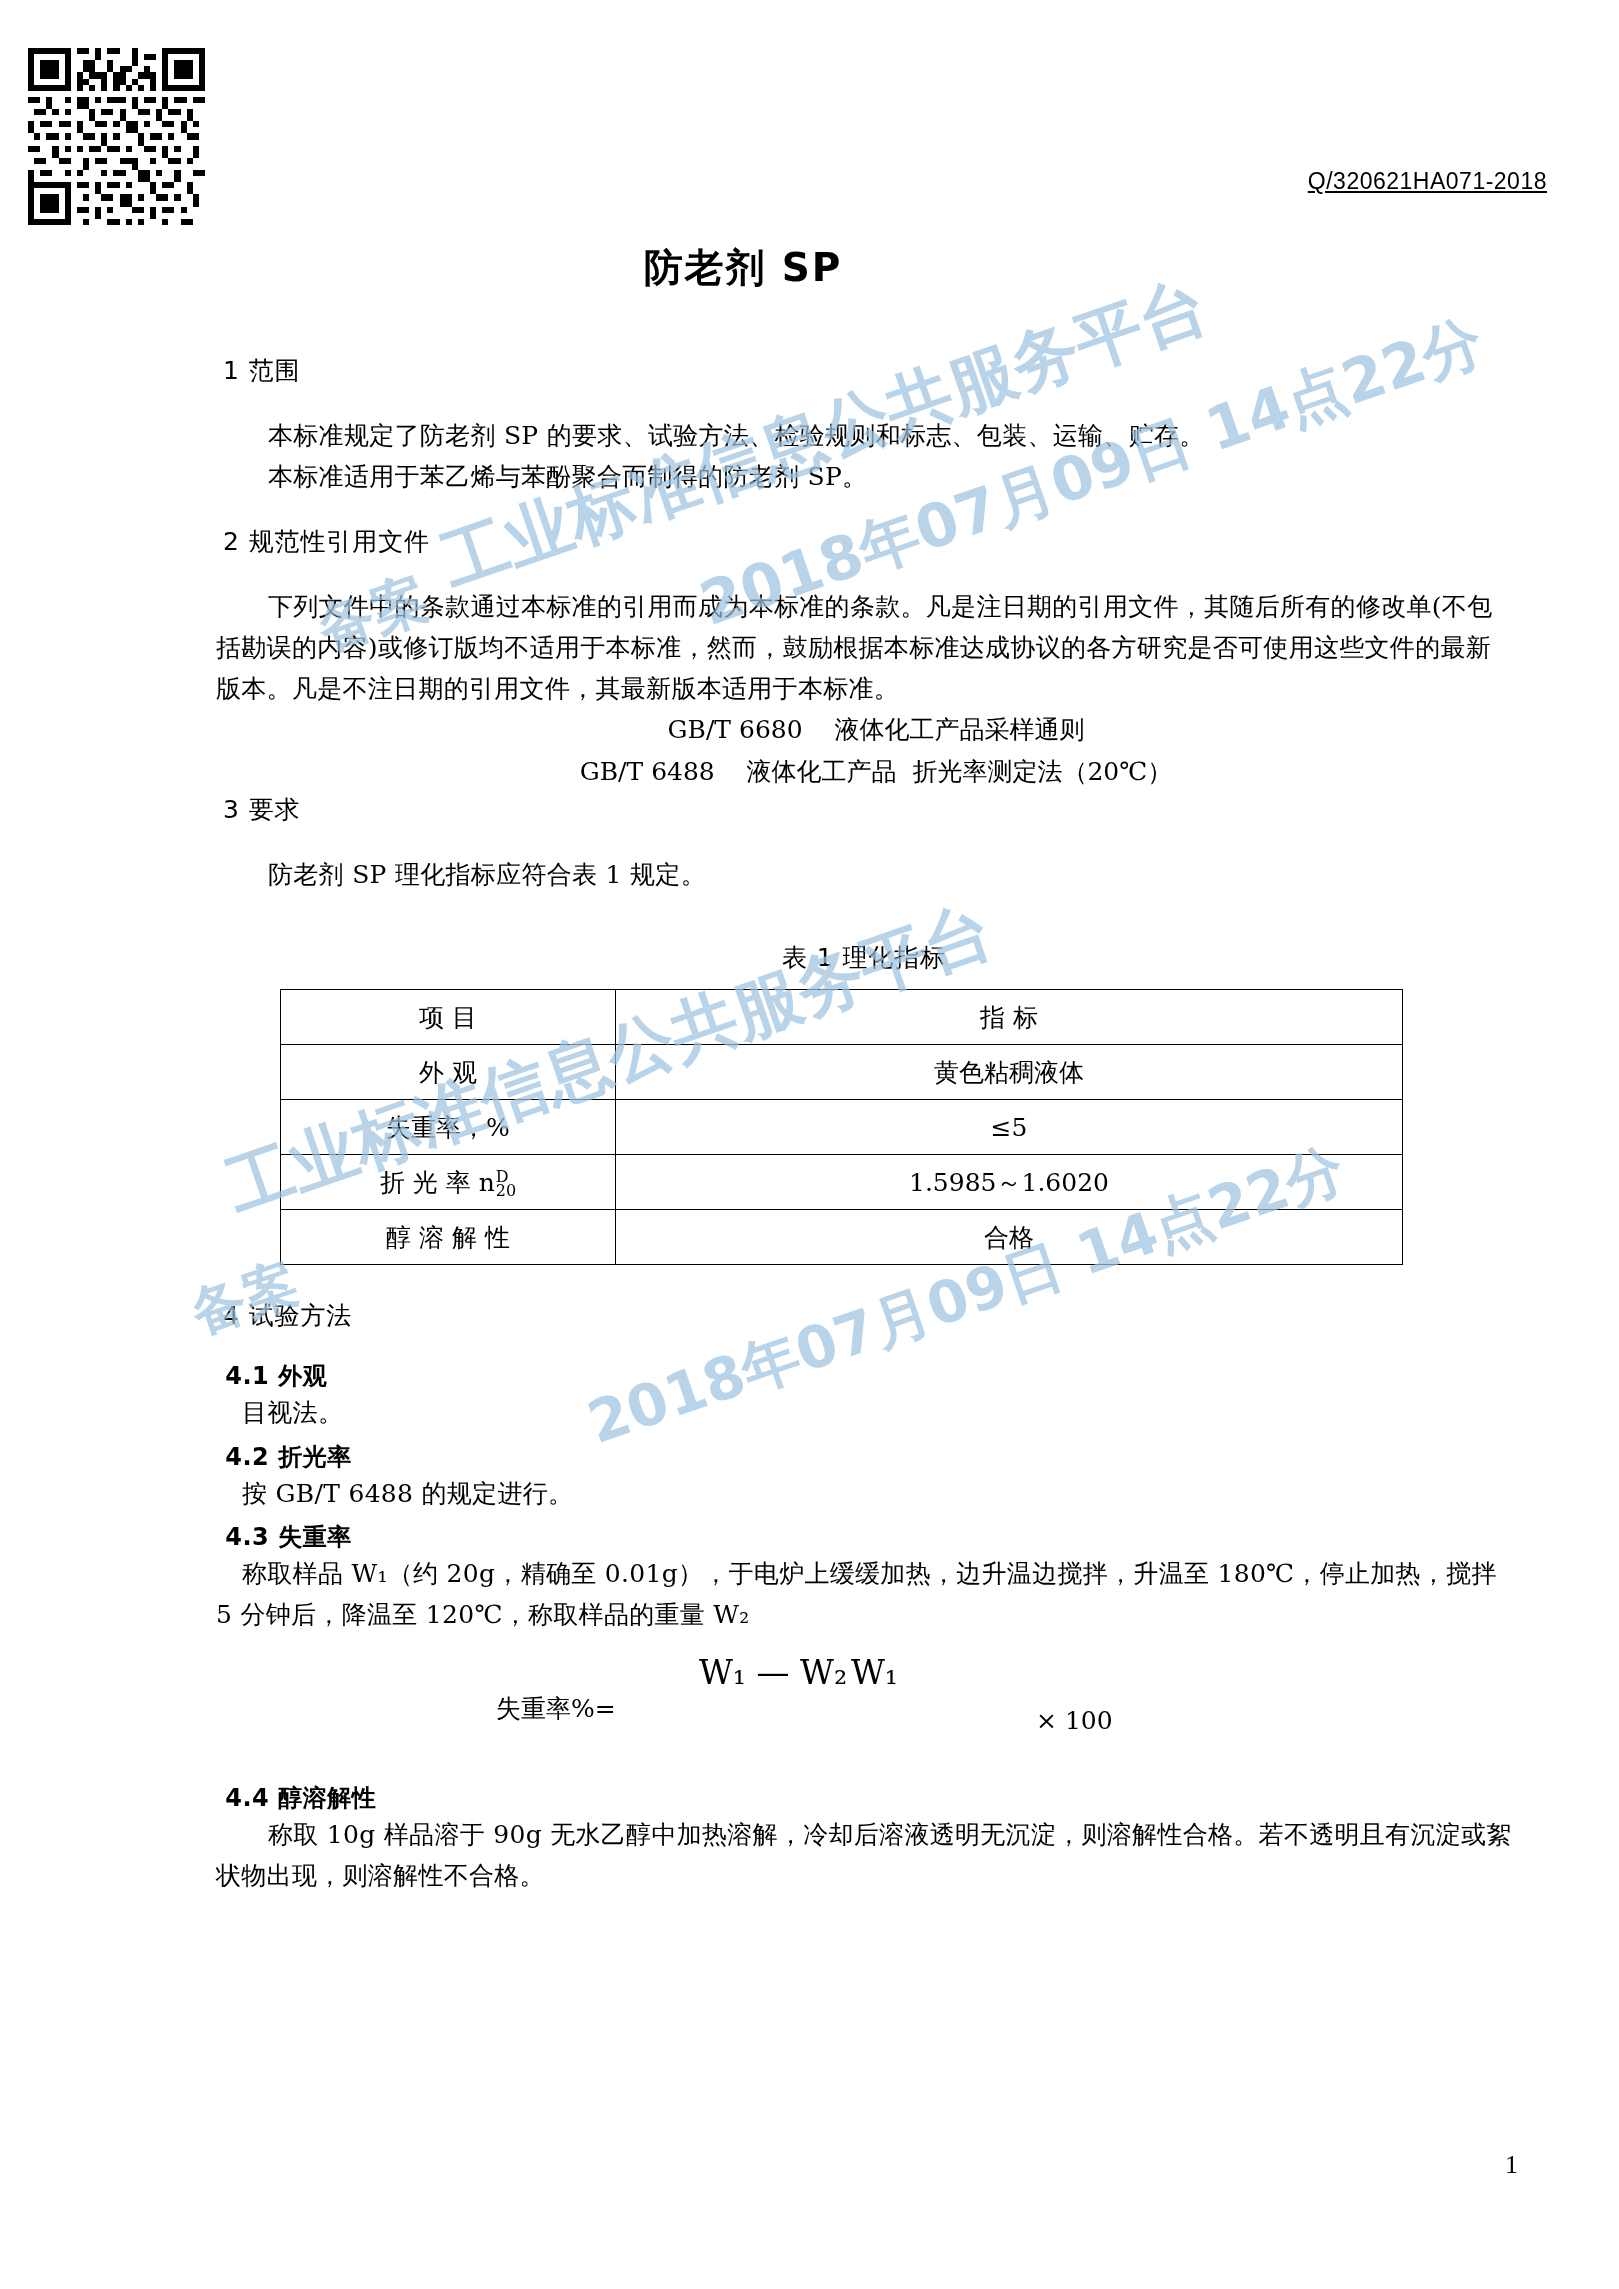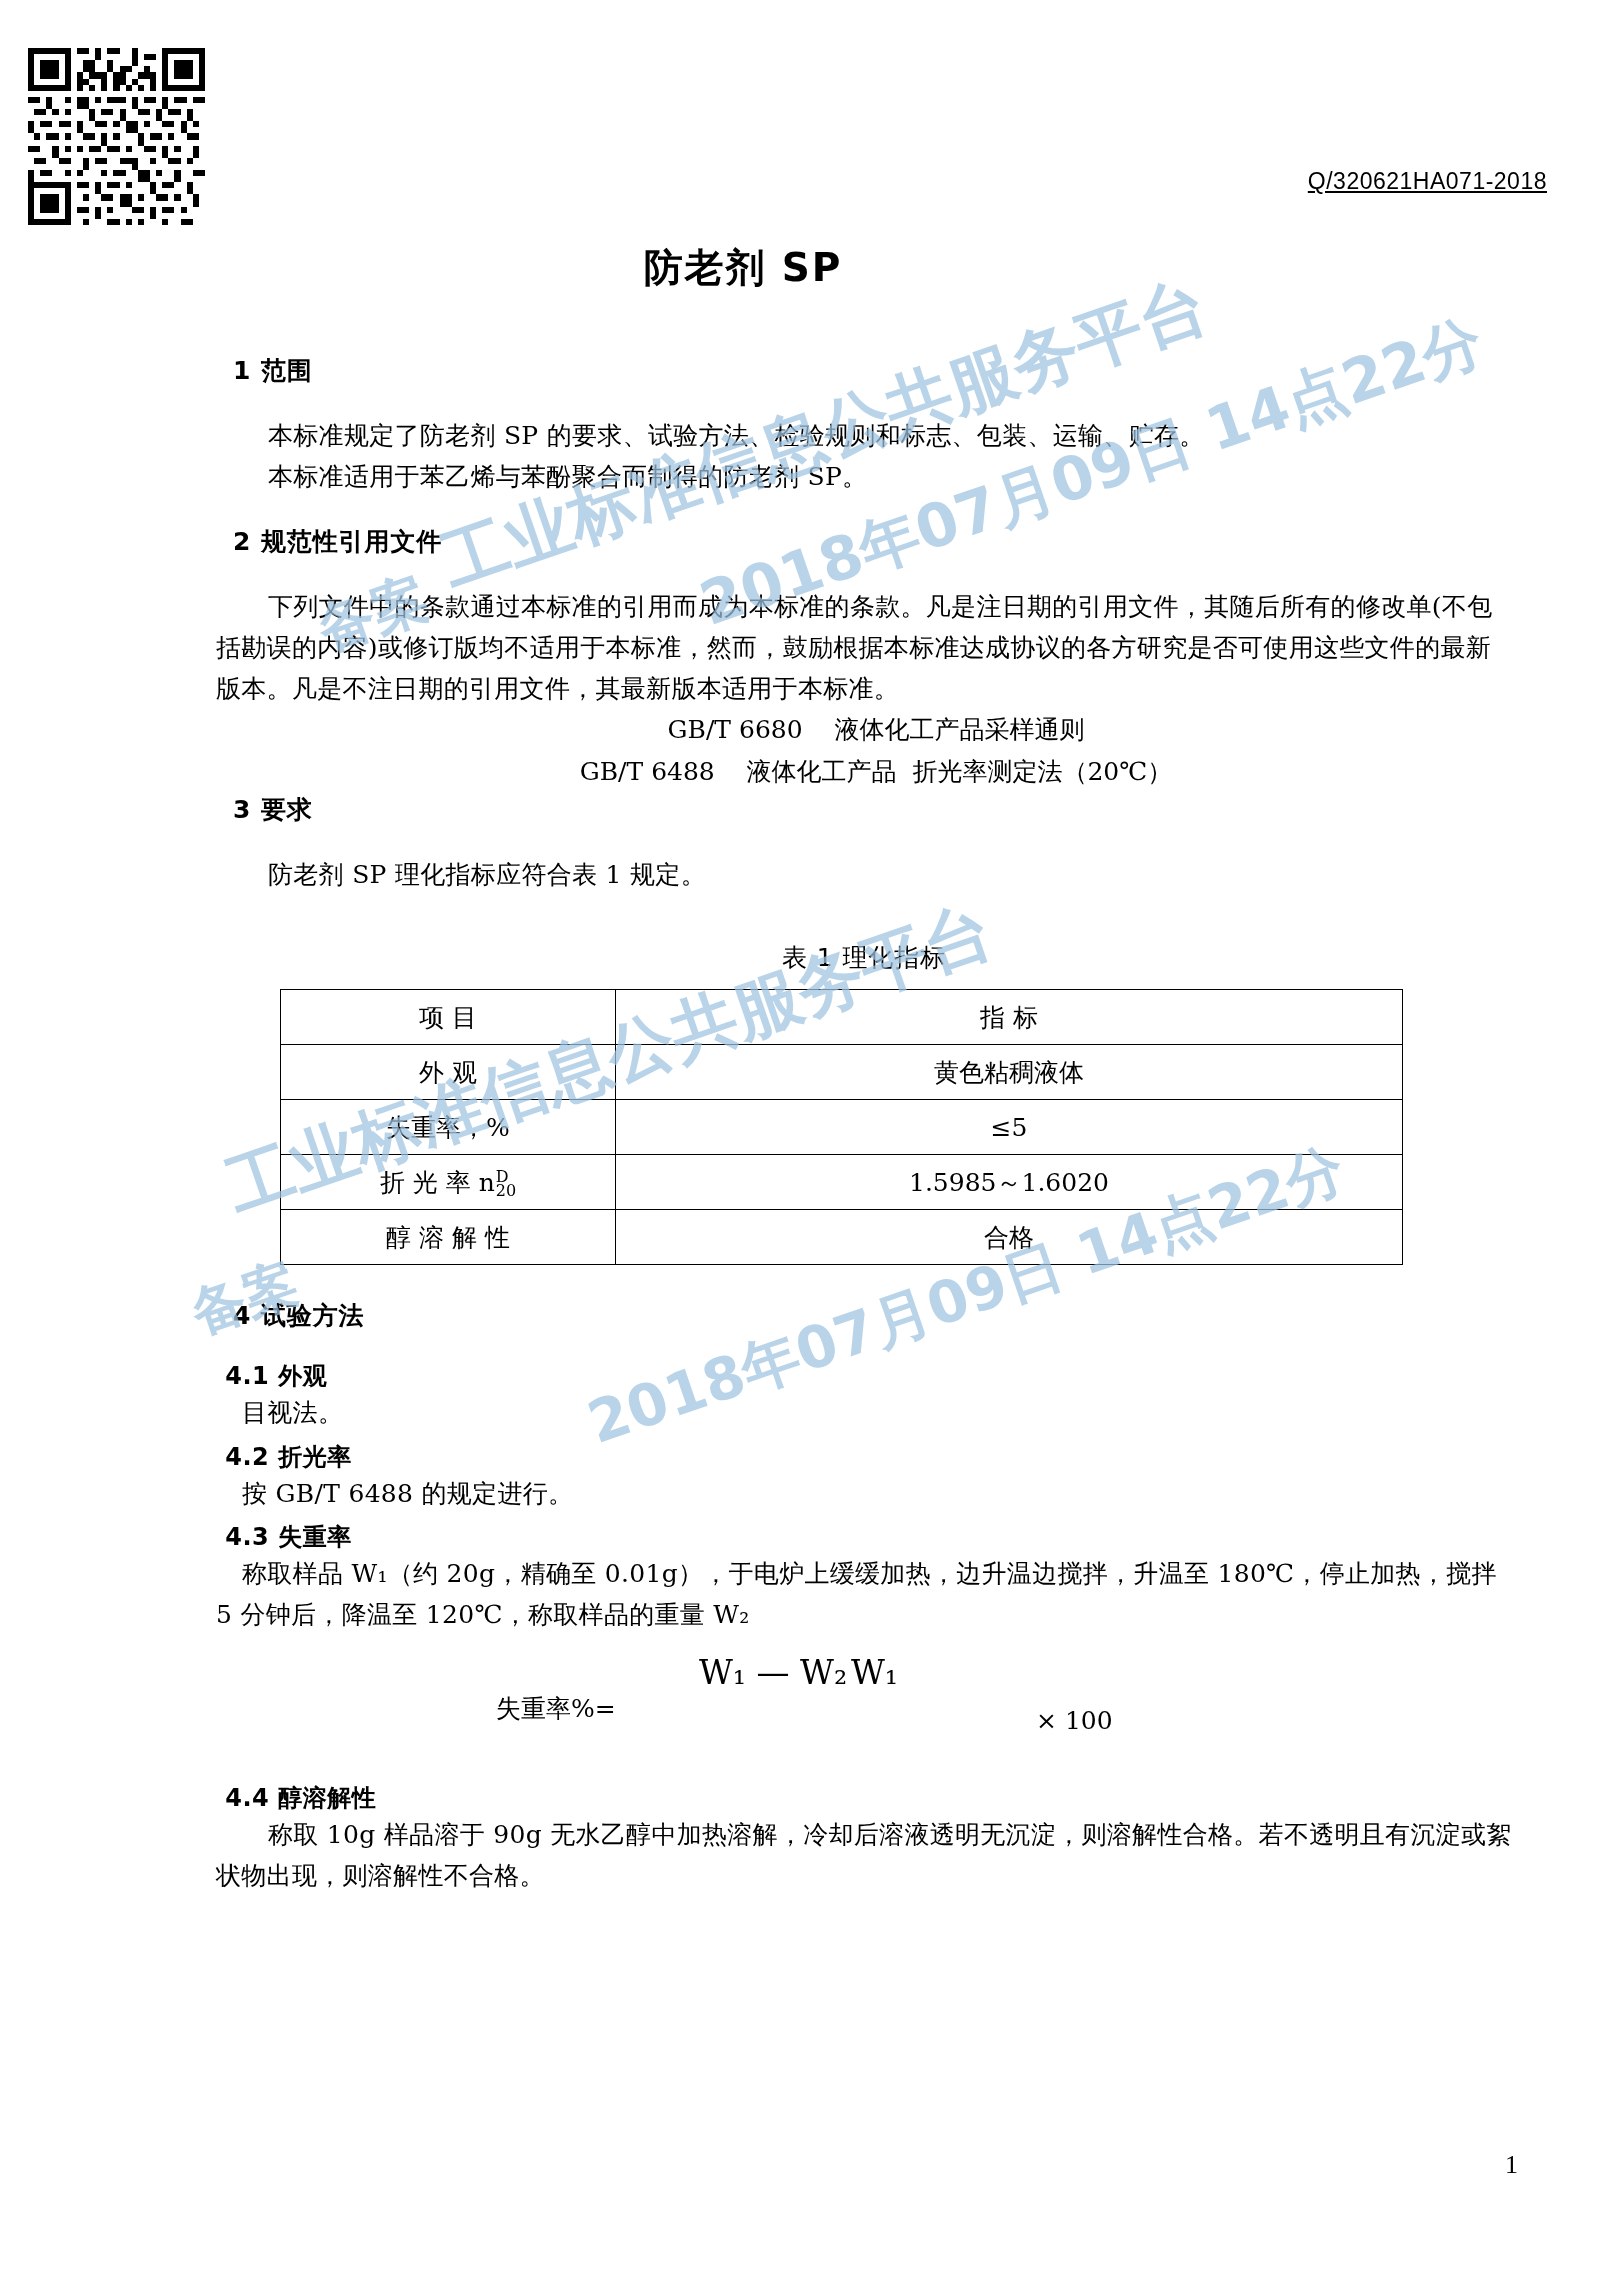--- a/index.html
+++ b/index.html
@@ -57,23 +57,23 @@
   
   .content {
     position: absolute;
     left: 216px;
     top: 354px;
     width: 1296px;
   }
 
   .h2 {
     font-family: "DejaVu Sans", sans-serif;
-    font-weight: bold;
-    font-size: 25px;
-    margin: 0 0 0 17px;
+    font-weight: normal;
+    font-size: 25px;
+    margin: 0 0 0 7px;
     letter-spacing: 0.9px;
   }
   .h3 {
     font-family: "DejaVu Sans", sans-serif;
     font-weight: bold;
     font-size: 24px;
     margin: 0 0 0 9.3px;
     letter-spacing: 0.5px;
   }
   .p {

